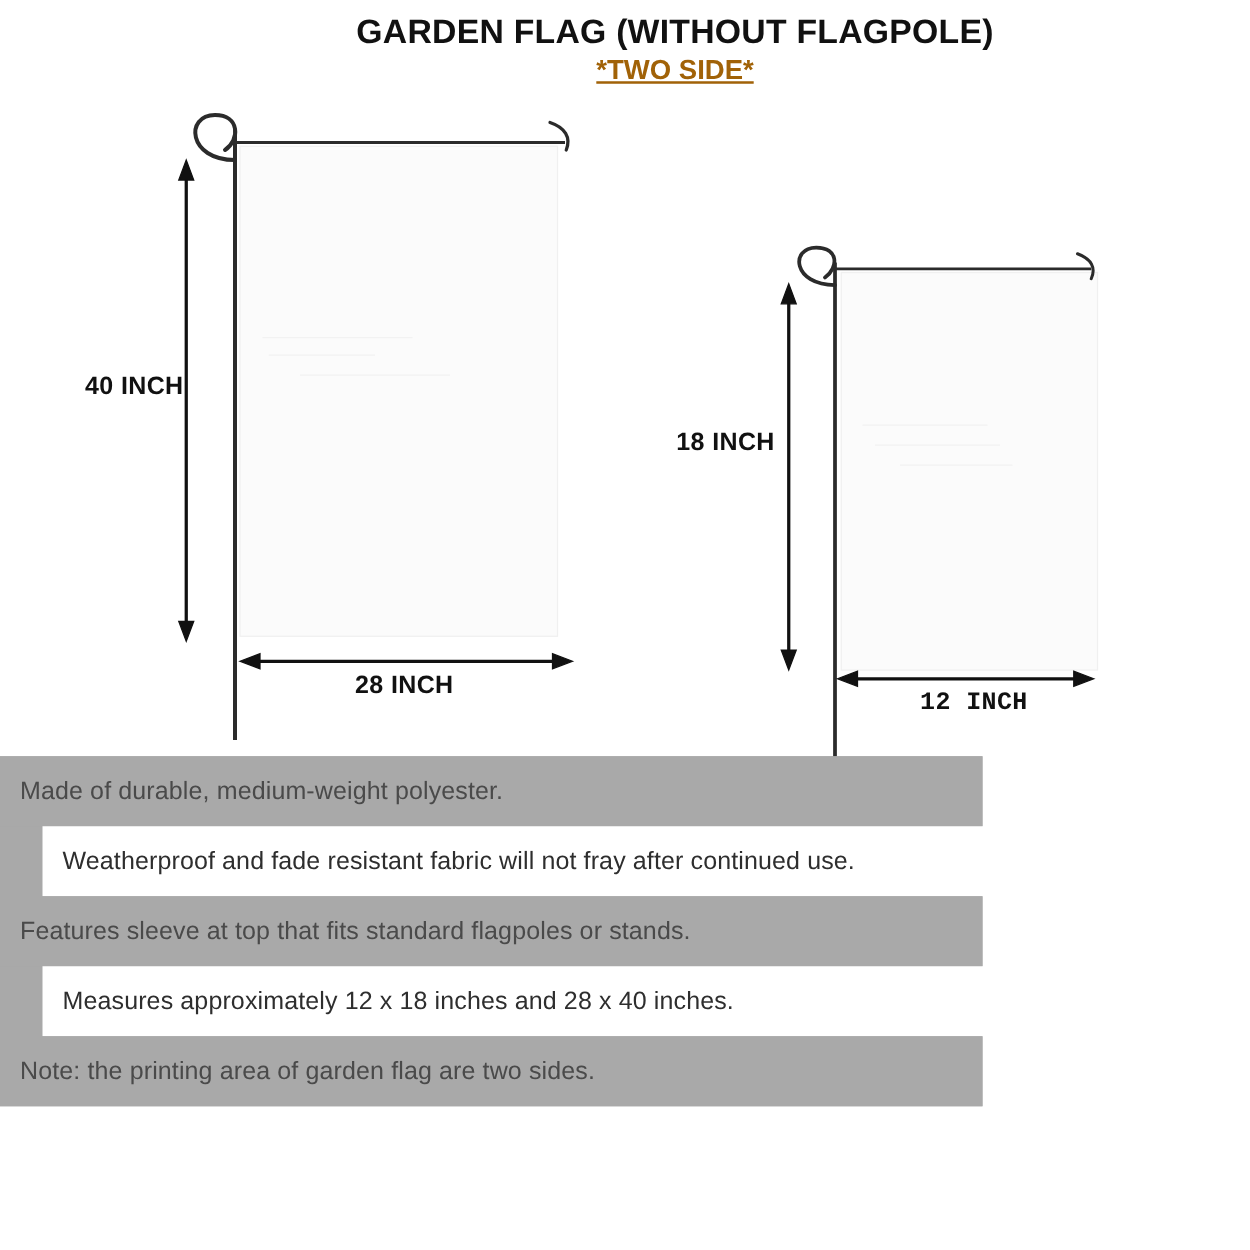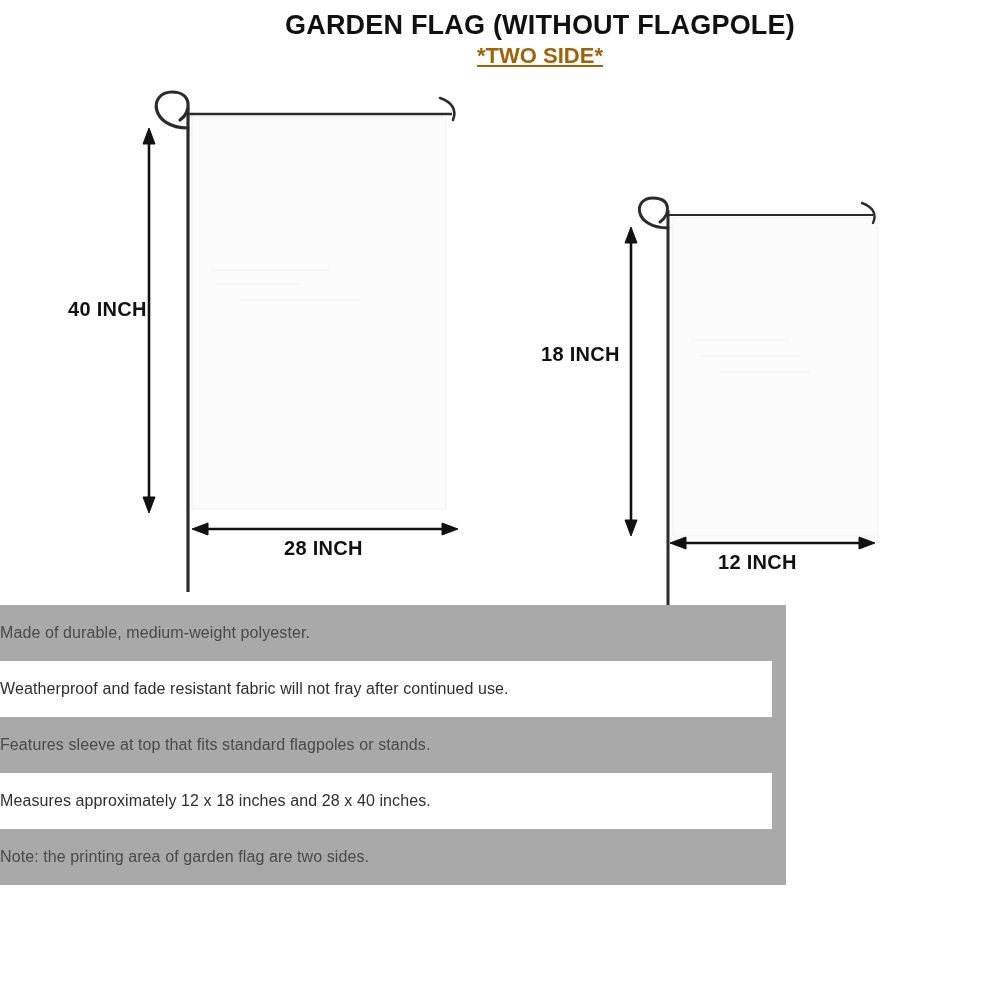--- a/index.html
+++ b/index.html
@@ -55,36 +55,36 @@
     position: absolute;
     font-size: 20px;
     font-weight: bold;
     color: #111111;
     white-space: nowrap;
     letter-spacing: 0.3px;
   }
   #label-large-height { left: 68px; top: 298px; }
   #label-large-width  { left: 284px; top: 537px; }
   #label-small-height { left: 541px; top: 343px; }
-  #label-small-width  { left: 718px; top: 551px; }
+  #label-small-width  { left: 736px; top: 551px; font-family: Liberation Mono, monospace; }
 
   
   #features {
     position: absolute;
     left: 0;
     top: 605px;
     width: 786px;
   }
   .feature-row {
     height: 56px;
     display: flex;
     align-items: center;
     box-sizing: border-box;
-    padding-left: 0;
-    font-size: 16px;
+    padding-left: 16px;
+    font-size: 20px;
     color: #3b3b3b;
     letter-spacing: 0.1px;
   }
   .feature-row.shaded {
     background: #a9a9a9;
     color: #4a4a4a;
   }
   .feature-row.plain {
     background: #ffffff;
   }
@@ -97,20 +97,21 @@
     left: 0;
     top: 605px;
     width: 786px;
     height: 280px;
     background: #a9a9a9;
     z-index: 0;
   }
   #features { z-index: 1; }
   .feature-row.plain {
     width: 772px;
+    margin-left: 34px;
   }
 </style>
 </head>
 <body>
 
 <div id="title-block">
   <div id="title-line1">GARDEN FLAG (WITHOUT FLAGPOLE)</div>
   <div id="title-line2">*TWO SIDE*</div>
 </div>
 

